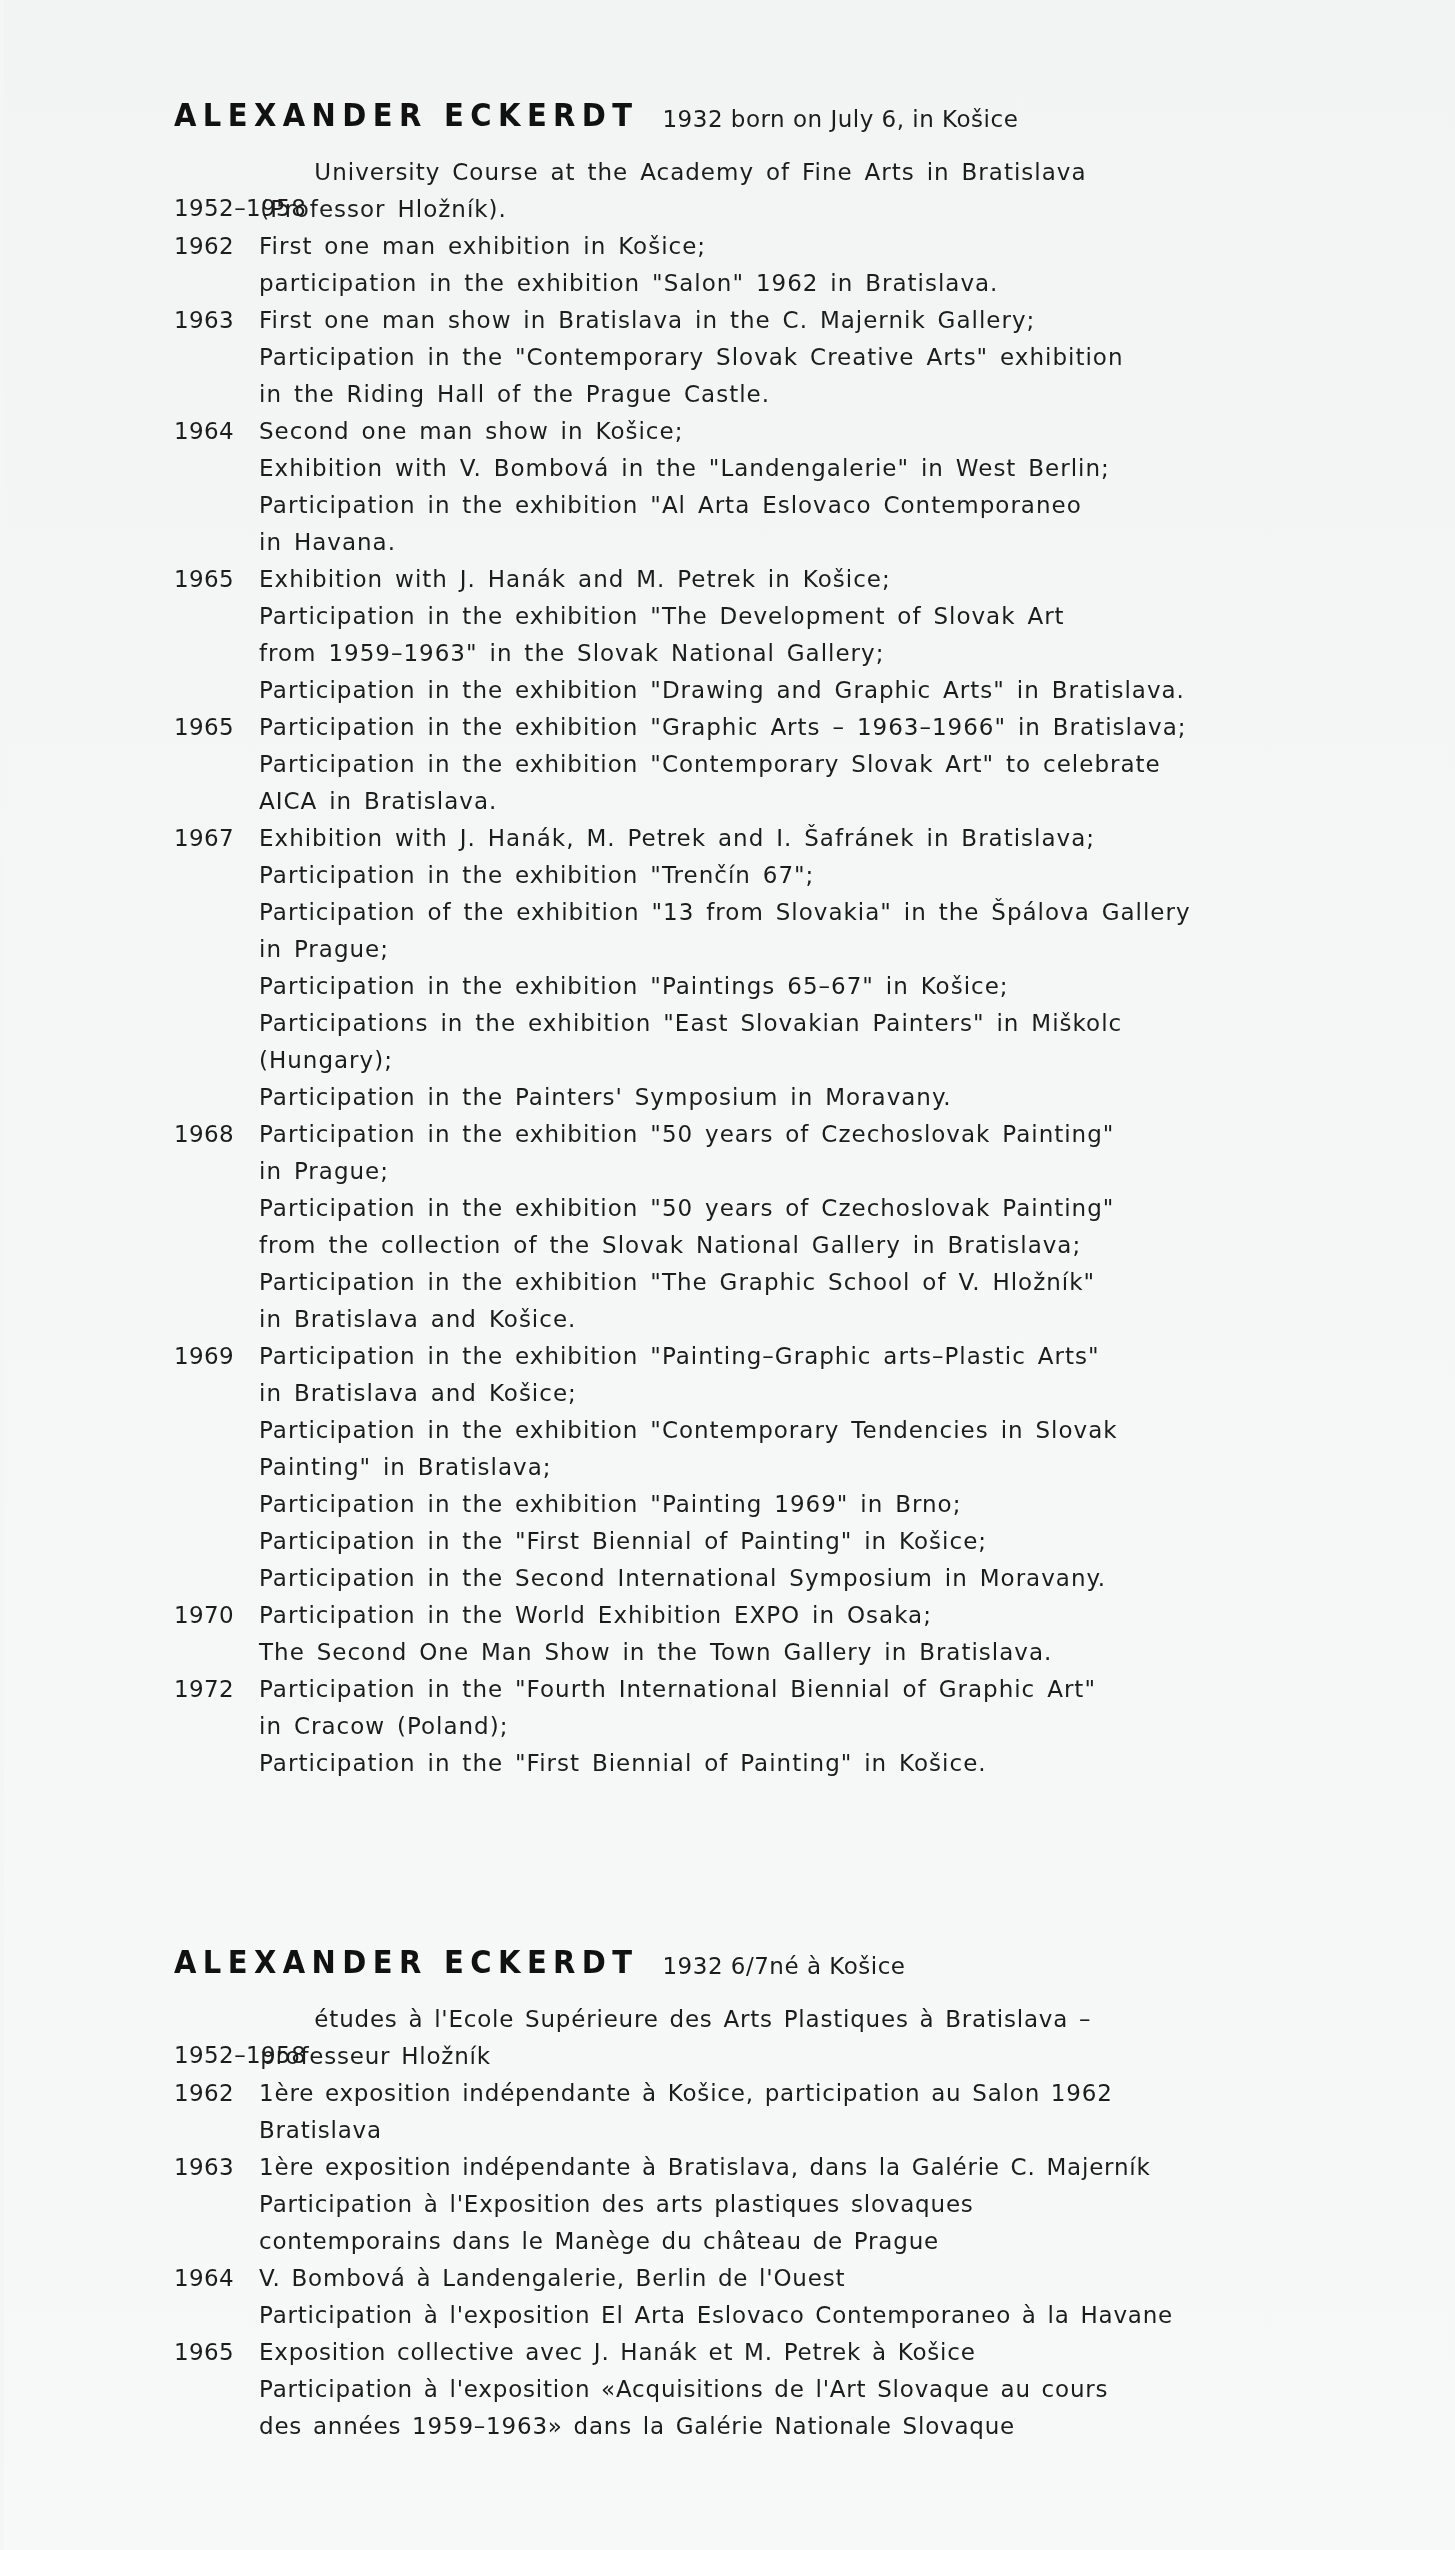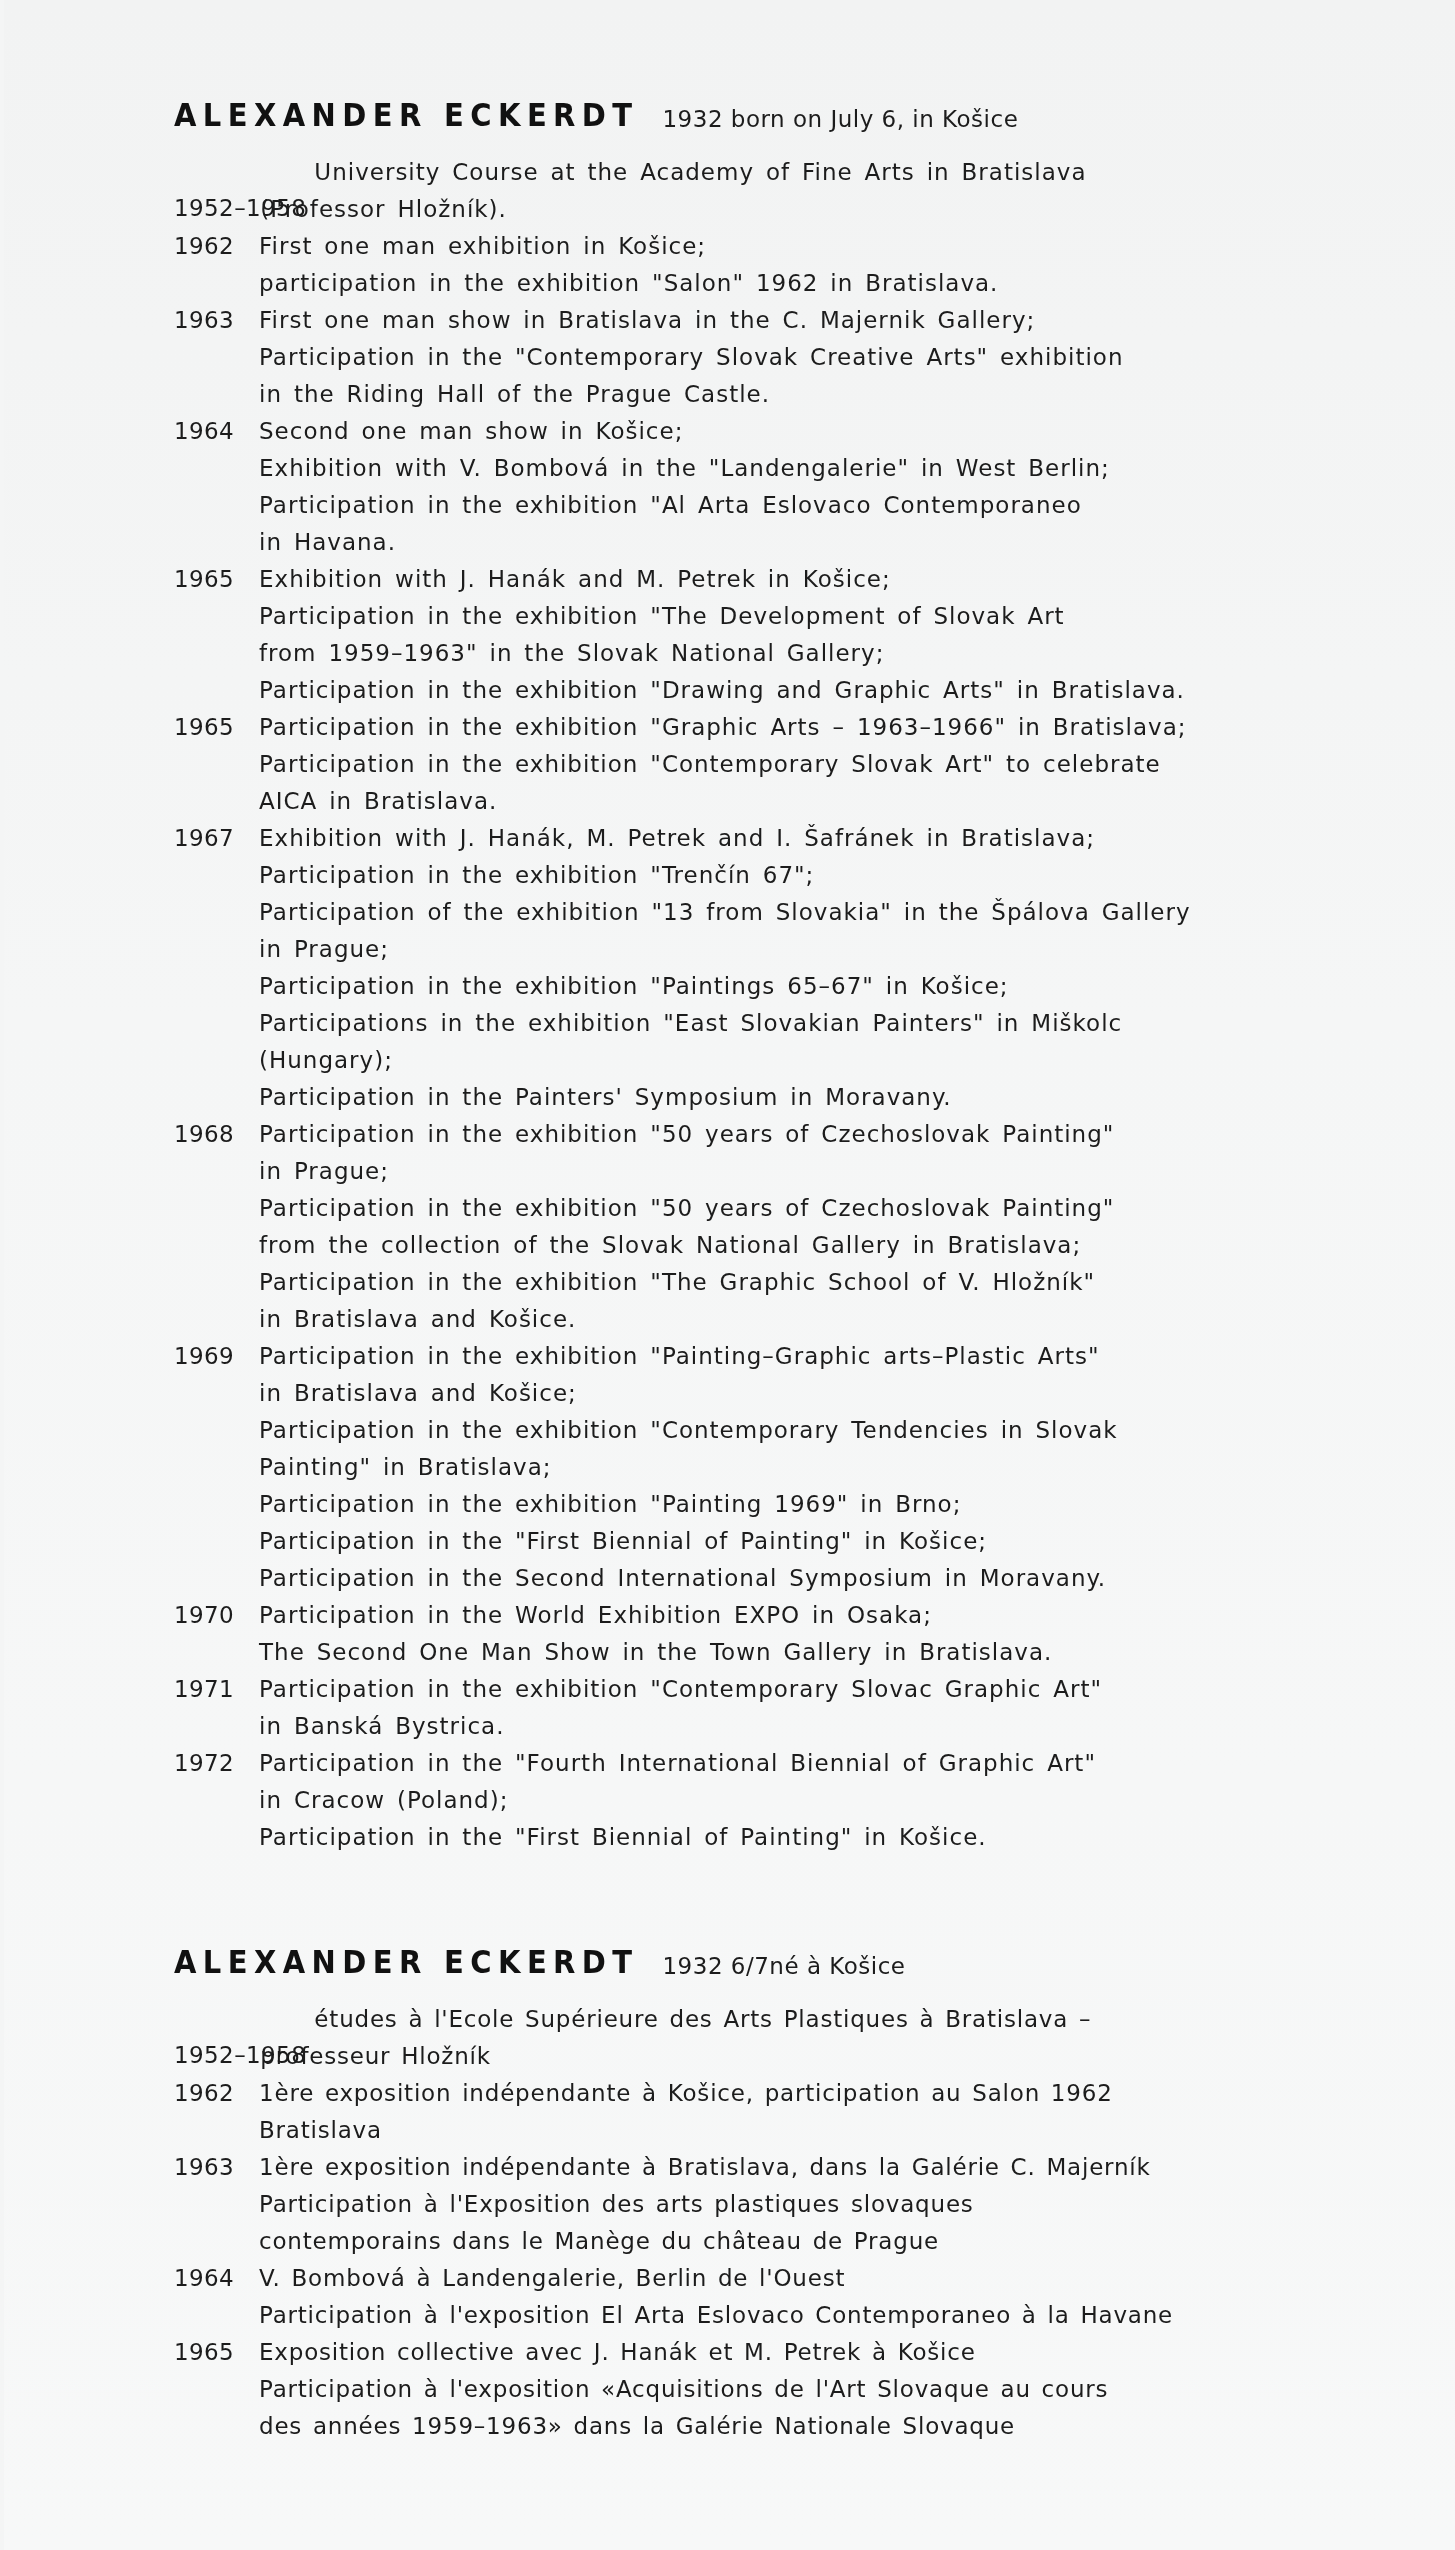--- a/index.html
+++ b/index.html
@@ -178,27 +178,20 @@
           </div>
         </div>
         <div class="entry">
           <div class="year">1970</div>
           <div class="lines">
             <div class="line">Participation in the World Exhibition EXPO in Osaka;</div>
             <div class="line">The Second One Man Show in the Town Gallery in Bratislava.</div>
           </div>
         </div>
         <div class="entry">
-          <div class="year">1971</div>
-          <div class="lines">
-            <div class="line">Participation in the exhibition "Contemporary Slovac Graphic Art"</div>
-            <div class="line">in Banská Bystrica.</div>
-          </div>
-        </div>
-        <div class="entry">
           <div class="year">1972</div>
           <div class="lines">
             <div class="line">Participation in the "Fourth International Biennial of Graphic Art"</div>
             <div class="line">in Cracow (Poland);</div>
             <div class="line">Participation in the "First Biennial of Painting" in Košice.</div>
           </div>
         </div>
       </div>
   </section>
 

